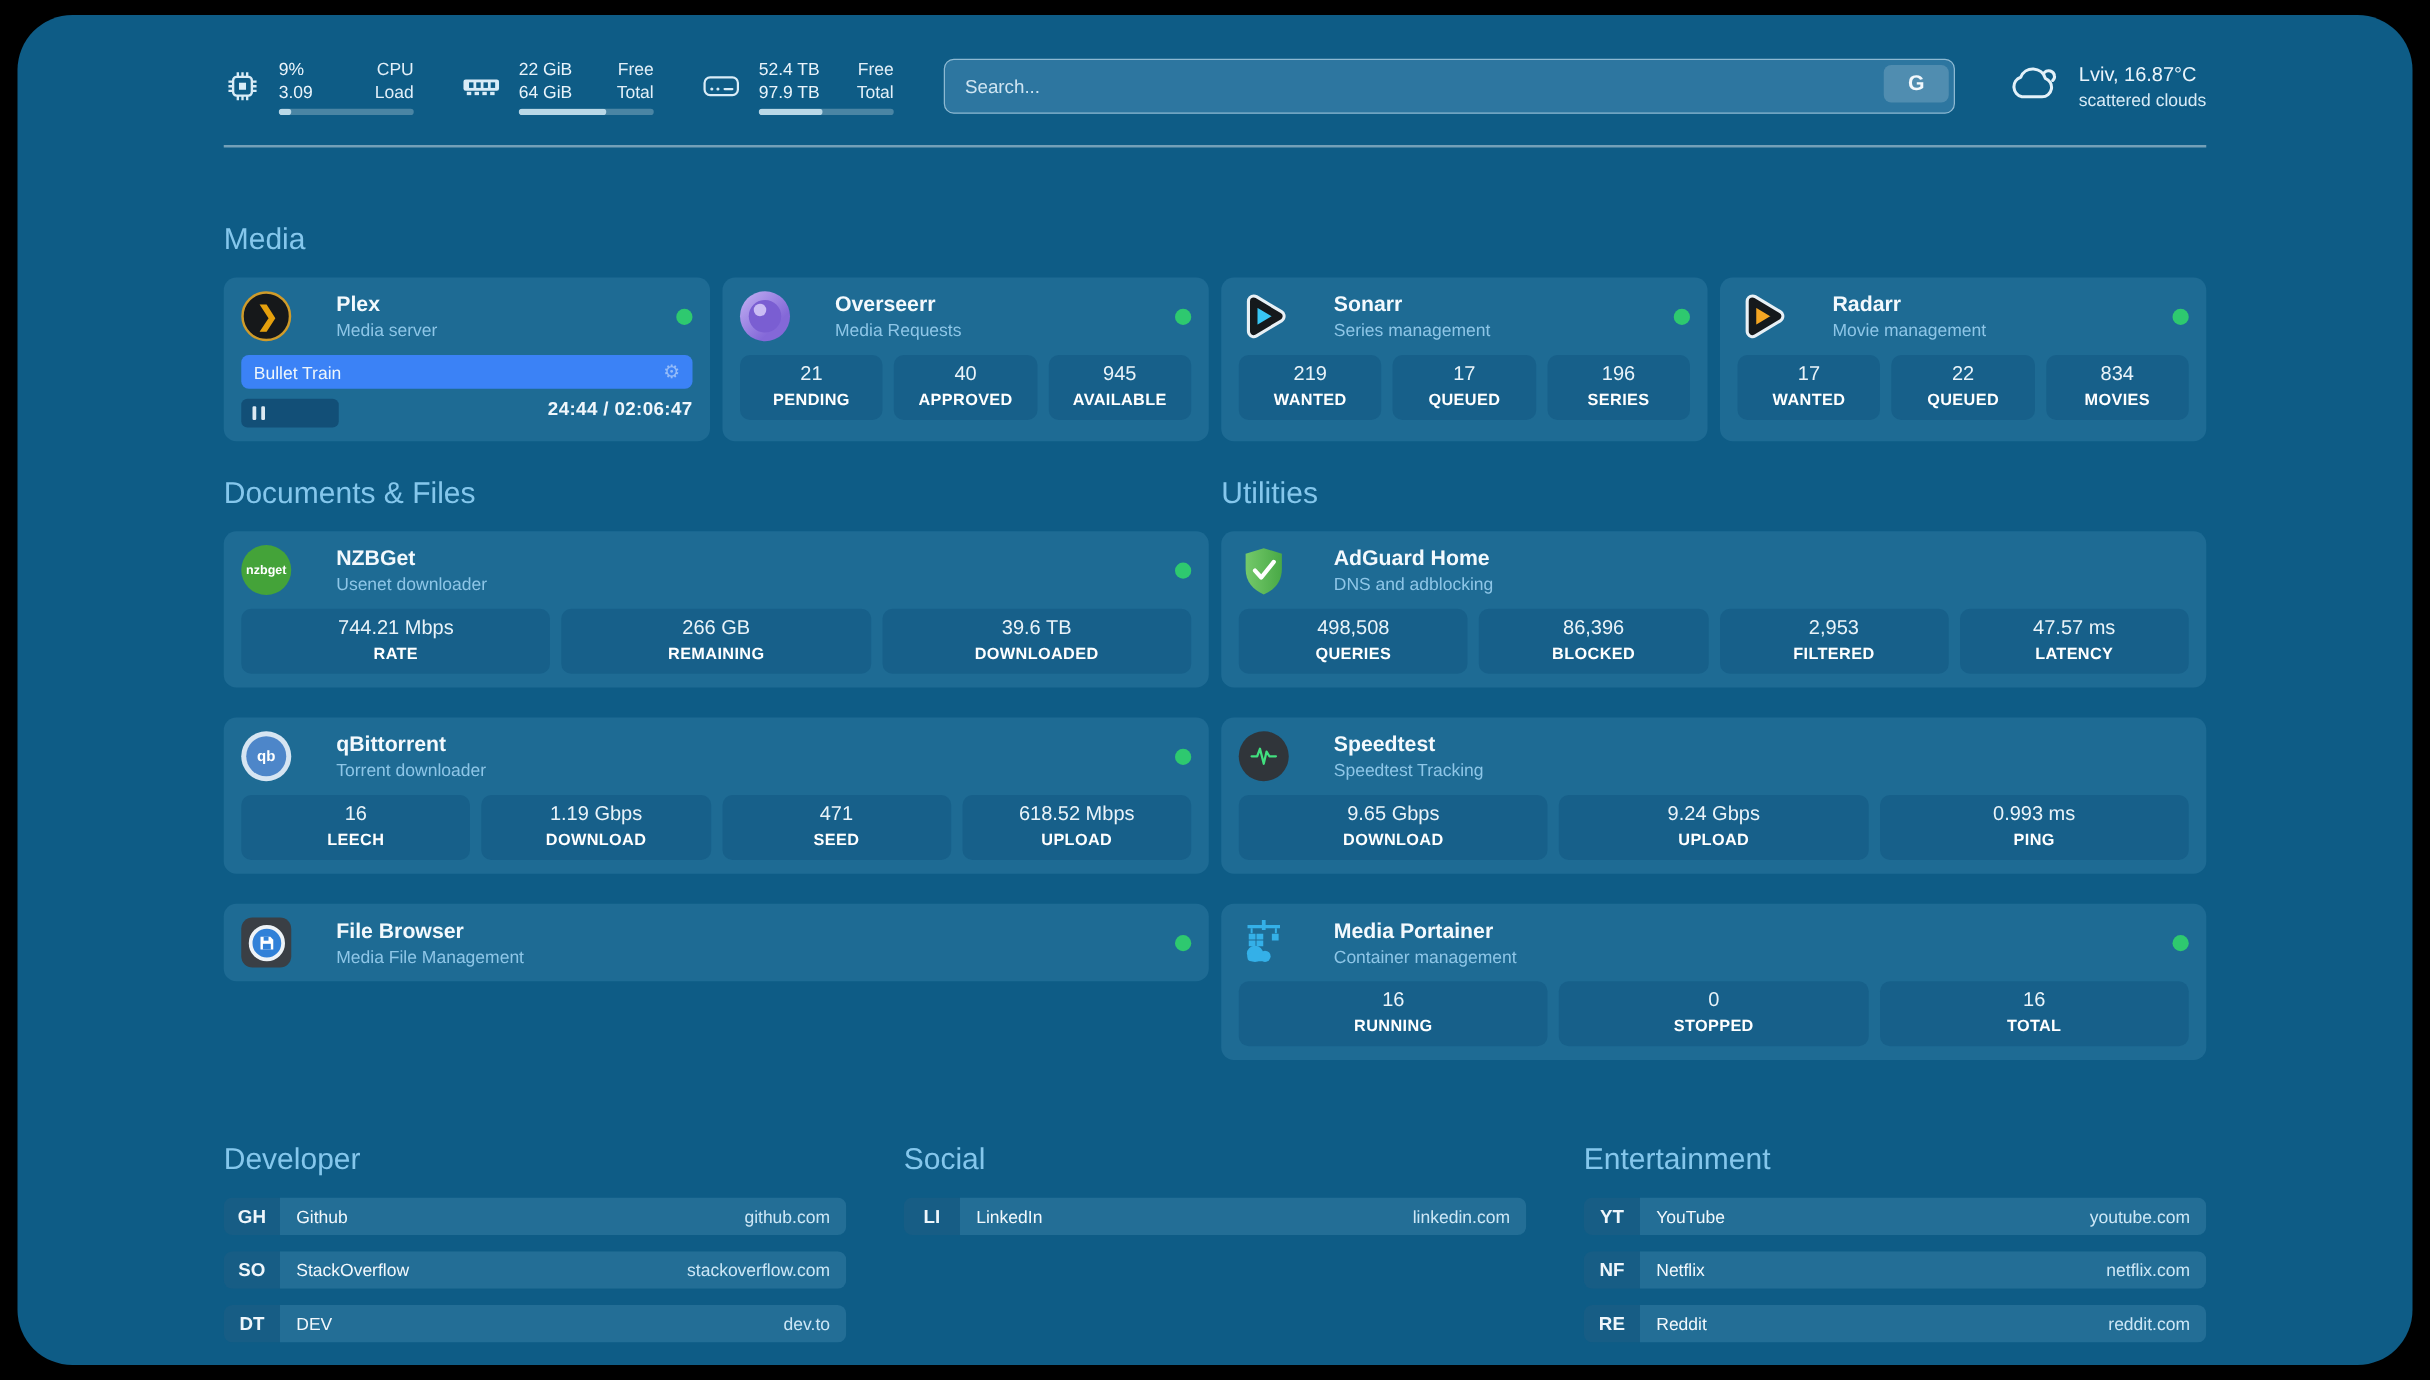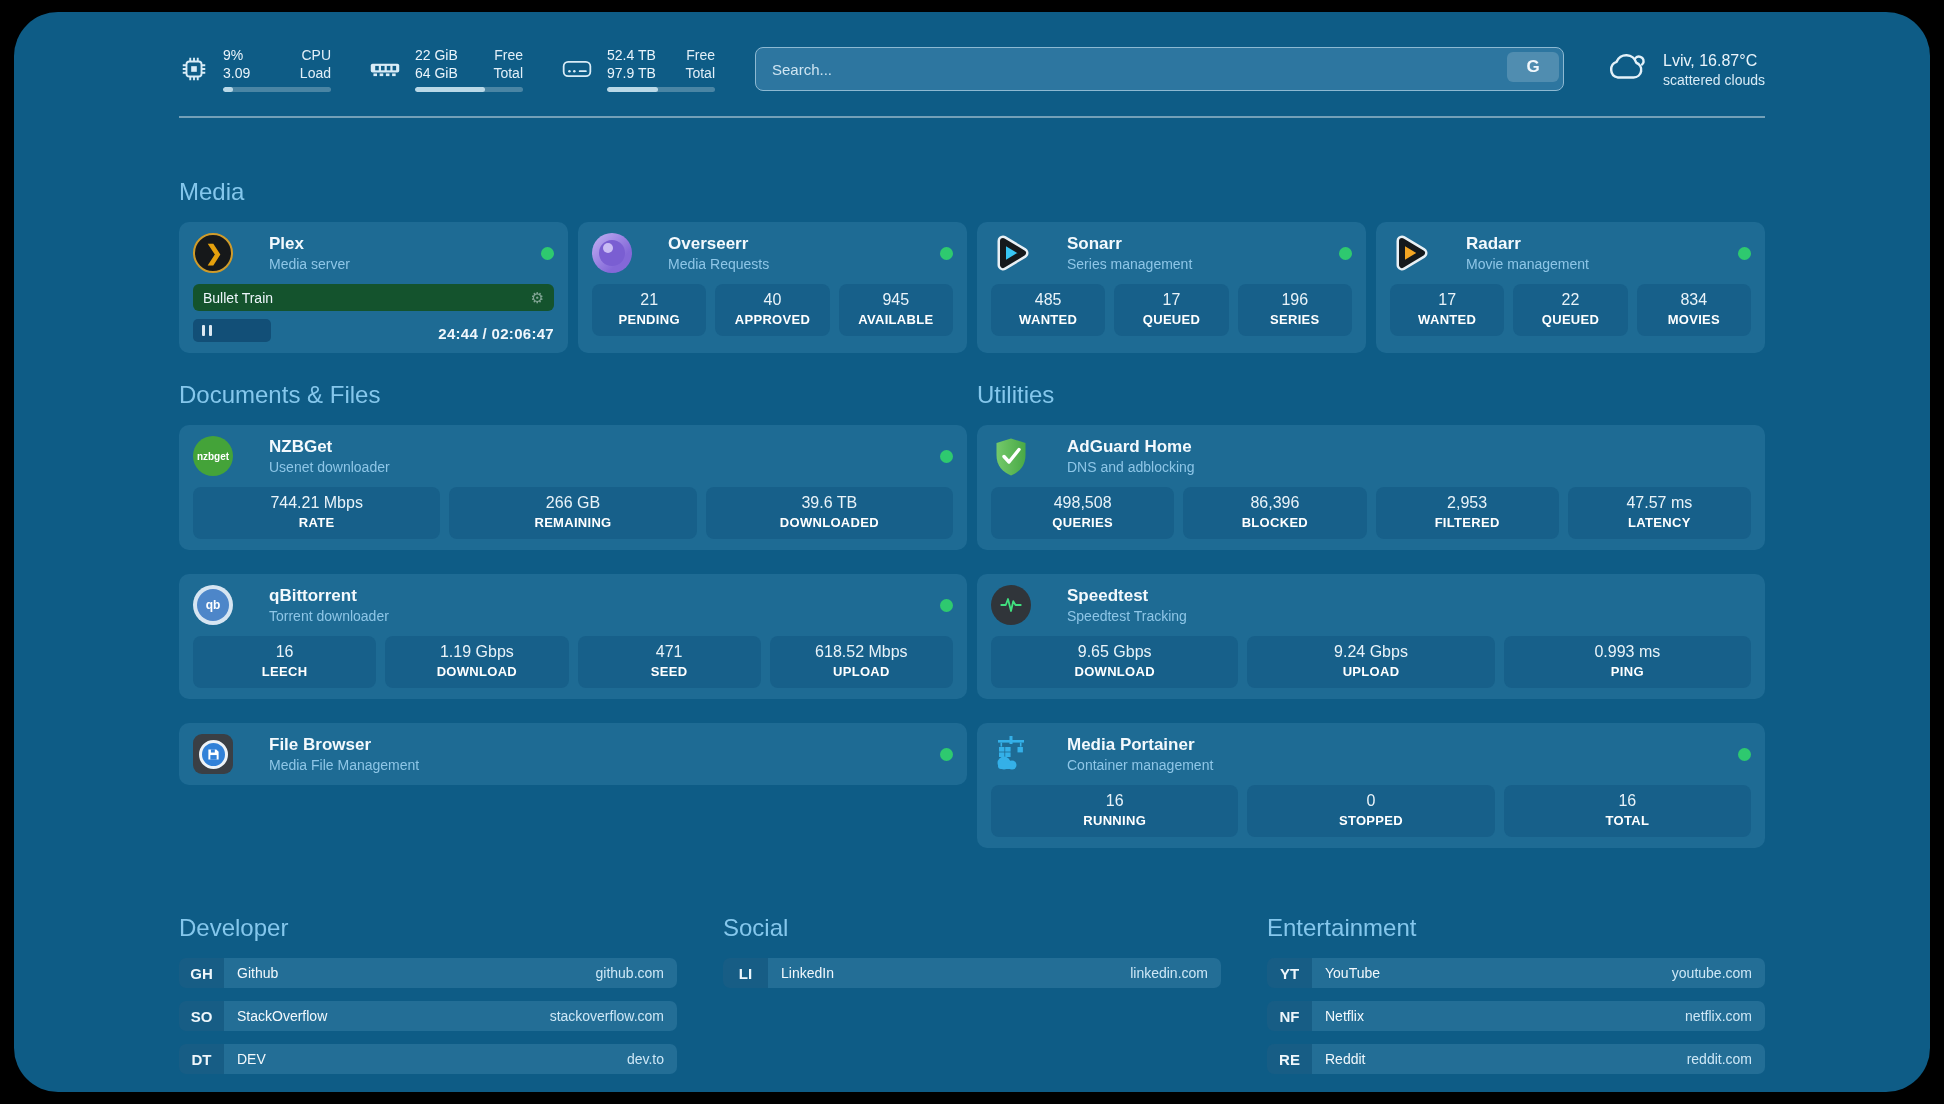--- a/index.html
+++ b/index.html
@@ -61,24 +61,24 @@
   .card-title { font-size:17px; color:#f3f9fd; font-weight:bold; line-height:22px; }
   .card-sub { font-size:14px; color:#8ec6e7; line-height:18px; }
   .status-dot { width:13px; height:13px; border-radius:50%; background:#2ec96f; margin-left:auto; flex:none; align-self:center; }
 
   .stats { display:flex; gap:9px; margin-top:11px; }
   .stat { flex:1; background:#17608a; border-radius:8px; text-align:center; padding:6px 2px 8px; }
   .stat-value { font-size:16px; color:#e9f3f9; line-height:20px; }
   .stat-label { font-size:13px; color:#ffffff; font-weight:bold; line-height:16px; margin-top:2px; letter-spacing:0.3px; }
 
   
-  .np-row { margin-top:11px; background:#14532d; border-radius:6px; height:27px;
+  .np-row { margin-top:11px; background:#3b82f6; border-radius:6px; height:27px;
             display:flex; align-items:center; padding:0 10px; font-size:14px; color:#eef6fb; }
   .np-gear { margin-left:auto; opacity:0.5; font-size:15px; line-height:1; cursor:pointer; }
-  .np-controls { margin-top:8px; display:flex; align-items:flex-end; justify-content:space-between; }
+  .np-controls { margin-top:8px; display:flex; align-items:flex-start; justify-content:space-between; }
   .pause-pill { width:78px; height:23px; background:#124f77; border-radius:5px;
                 display:flex; align-items:center; padding-left:9px; gap:4px; cursor:pointer; border:none; }
   .pause-bar { width:3px; height:11px; background:#dce9f2; border-radius:1px; display:block; }
   .np-time { font-size:15px; color:#f0f7fc; font-weight:bold; letter-spacing:0.3px; }
 
   
   .circle-icon { width:40px; height:40px; border-radius:50%; display:flex; align-items:center; justify-content:center; }
   .plex-circle { background:#16181a; border:2px solid #cf9b2a; }
   .plex-chevron { color:#e5a00d; font-size:21px; font-weight:bold; transform:translateX(1px); }
   .overseerr-circle { background:linear-gradient(135deg,#c3b2f4 0%,#8468d8 70%); position:relative; }
@@ -286,21 +286,21 @@
             </svg>
           </div>
           <div class="card-titles">
             <span class="card-title">Sonarr</span>
             <span class="card-sub">Series management</span>
           </div>
           <span class="status-dot"></span>
         </div>
         <div class="stats">
           <div class="stat">
-            <div class="stat-value">485</div>
+            <div class="stat-value">219</div>
             <div class="stat-label">WANTED</div>
           </div>
           <div class="stat">
             <div class="stat-value">17</div>
             <div class="stat-label">QUEUED</div>
           </div>
           <div class="stat">
             <div class="stat-value">196</div>
             <div class="stat-label">SERIES</div>
           </div>

